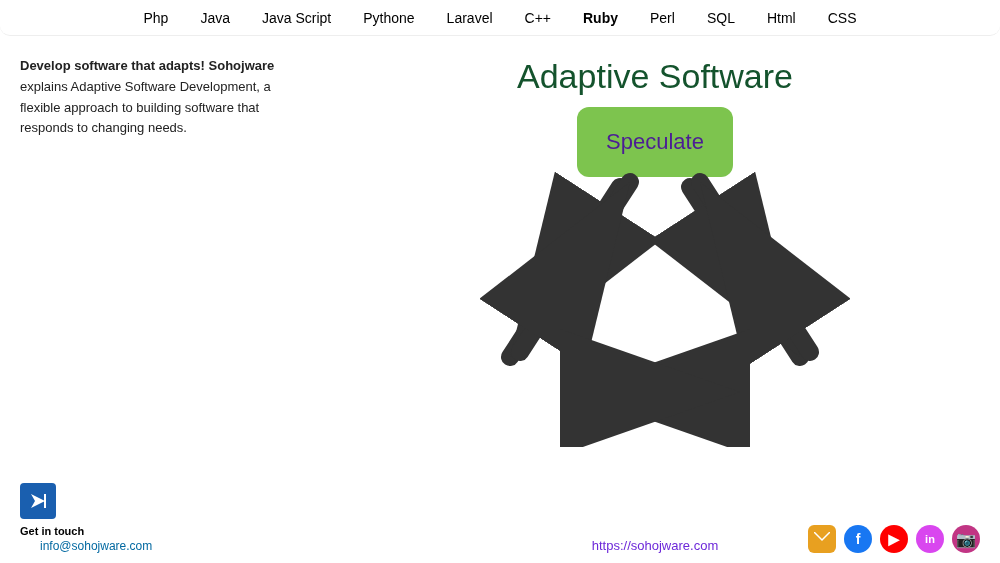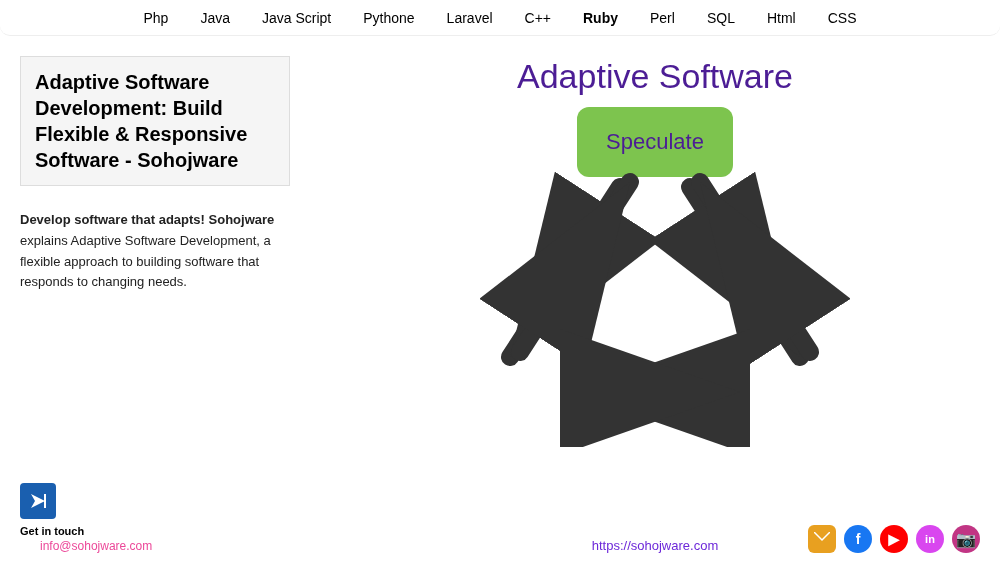--- a/index.html
+++ b/index.html
@@ -77,21 +77,21 @@
       margin-bottom: 4px;
     }
     .icon-circle svg { fill: #fff; }
     .get-in-touch-label {
       font-size: 11px;
       font-weight: 700;
       color: #000;
     }
     .contact-email {
       font-size: 12px;
-      color: #ec4899;
+      color: #0369a1;
       padding-left: 20px;
     }
 
     
     .right-panel {
       flex: 1;
       display: flex;
       flex-direction: column;
       align-items: center;
       justify-content: flex-start;
@@ -103,21 +103,21 @@
     .diagram-container {
       position: relative;
       width: 580px;
       height: 430px;
       margin-top: 10px;
     }
     .diagram-title {
       text-align: center;
       font-size: 34px;
       font-weight: 300;
-      color: #4c1d95;
+      color: #14532d;
       line-height: 1.2;
       margin-bottom: 10px;
     }
     .diagram-svg-area {
       position: relative;
       width: 580px;
       height: 340px;
     }
 
     
@@ -214,21 +214,20 @@
   <span class="nav-item">Perl</span>
   <span class="nav-item">SQL</span>
   <span class="nav-item">Html</span>
   <span class="nav-item">CSS</span>
 </nav>
 
 <div class="main-layout">
 
   <div class="left-panel">
     <div class="left-top">
-      <div class="page-title">Adaptive Software Development: Build Flexible &amp; Responsive Software - Sohojware</div>
       <p class="description"><strong>Develop software that adapts!</strong> <strong>Sohojware</strong><span> explains Adaptive Software Development, a flexible approach to building software that responds to changing needs.</span></p>
     </div>
     <div class="left-bottom">
       <div class="get-in-touch-block">
         <div class="icon-circle">
           <svg width="22" height="22" viewBox="0 0 22 22">
             <path d="M4 4 L18 11 L4 18 L8 11 Z" fill="#fff"></path>
             <path d="M18 4 L18 18" stroke="#fff" stroke-width="2" fill="none"></path>
           </svg>
         </div>

